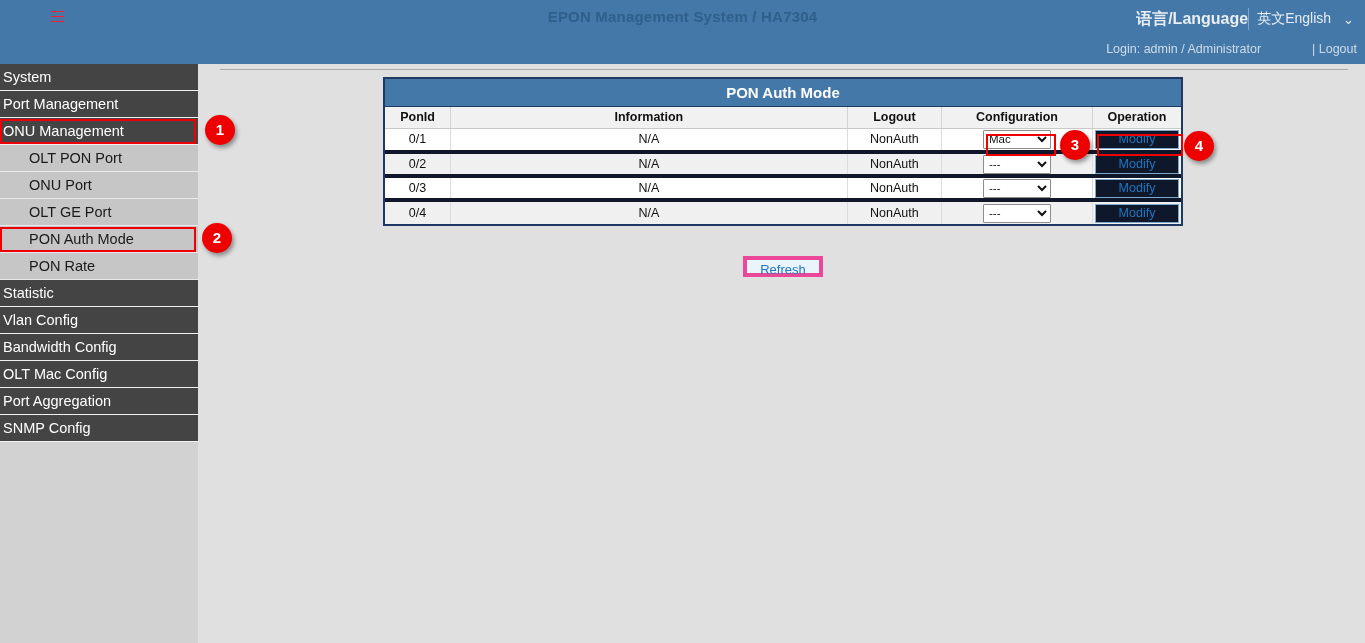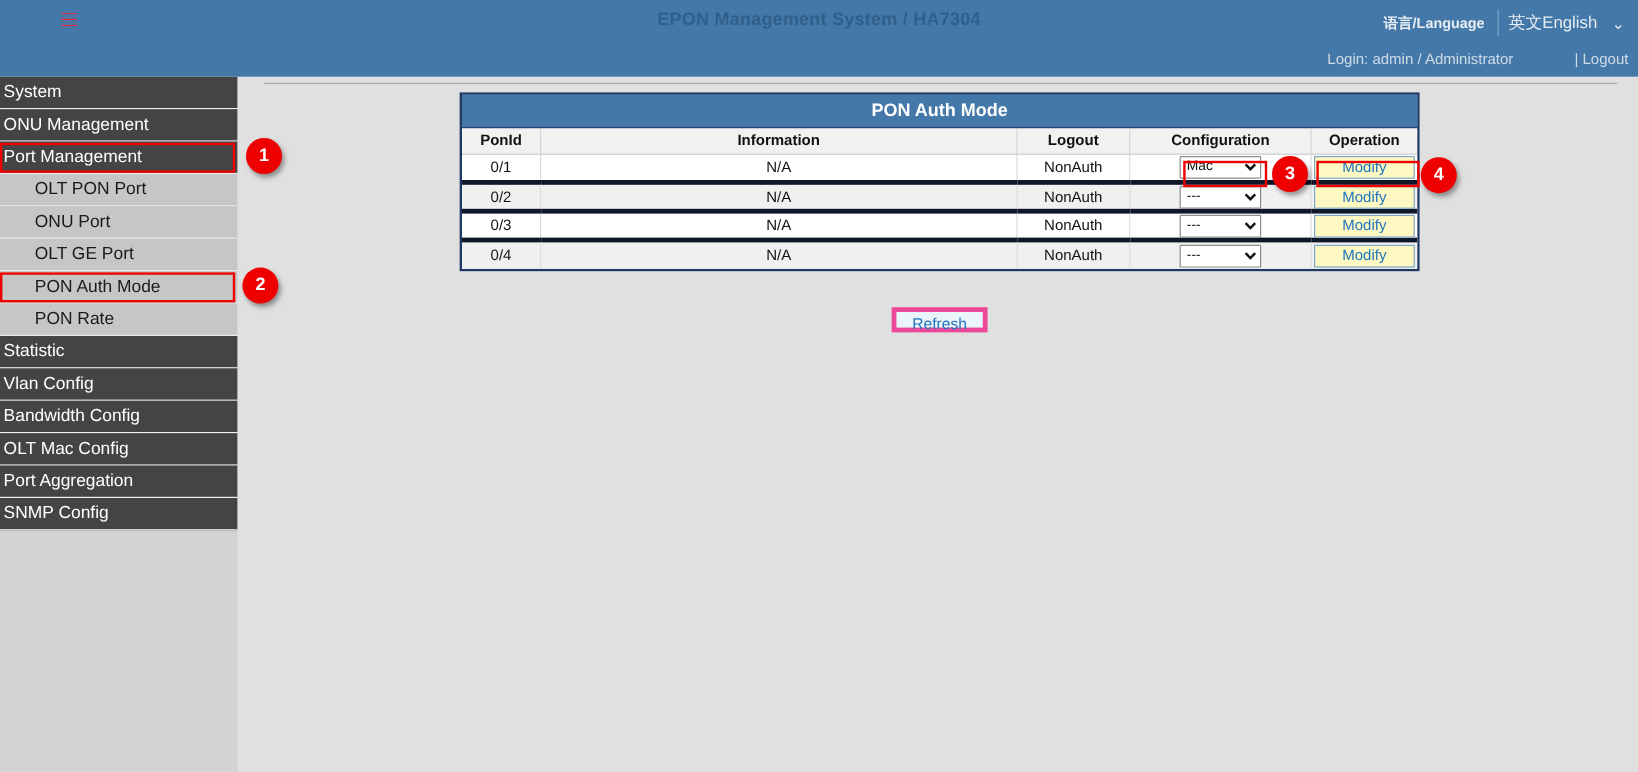--- a/index.html
+++ b/index.html
@@ -77,23 +77,22 @@
     font-weight: bold;
     color: #2f5f8b;
     letter-spacing: 0.2px;
   }
   .lang-block {
     position: absolute; right: 8px; top: 8px;
     display: flex; align-items: center;
     height: 22px;
   }
   .lang-label {
-    font-size: 12px; font-weight: bold;
+    font-size: 16px; font-weight: bold;
     color: #e9eef3;
-    margin-right: 11px;
   }
   .lang-select {
     display: flex; align-items: center;
     border-left: 1px solid #7fa6c8;
     padding-left: 8px;
     height: 22px;
   }
   .lang-value { font-size: 14px; color: #e6edf4; }
   .lang-caret {
     margin-left: 12px; margin-right: 3px;
@@ -213,21 +212,21 @@
     border-radius: 1px;
     padding: 0 1px;
   }
   .btn-modify {
     display: inline-block;
     width: 84px; height: 19px;
     line-height: 17px;
     font-family: "Liberation Sans", sans-serif;
     font-size: 12.5px;
     color: #2176bd;
-    background: #fef9c3;
+    background: #0f172a;
     border: 1px solid #7da7cc;
     text-align: center;
     cursor: pointer;
     padding: 0;
   }
   .btn-refresh {
     position: absolute;
     left: 545px; top: 192px;
     width: 80px; height: 21px;
     line-height: 19px;
@@ -287,22 +286,22 @@
 
     <div class="login-line">
       <span>Login: admin / Administrator</span>
       <span class="sep"></span>
       <span>| Logout</span>
     </div>
   </div>
 
   <div class="sidebar">
     <div class="nav-item top"><span>System</span></div>
+    <div class="nav-item top"><span>Port Management</span></div>
     <div class="nav-item top"><span>ONU Management</span></div>
-    <div class="nav-item top"><span>Port Management</span></div>
     <div class="nav-item sub"><span>OLT PON Port</span></div>
     <div class="nav-item sub"><span>ONU Port</span></div>
     <div class="nav-item sub"><span>OLT GE Port</span></div>
     <div class="nav-item sub"><span>PON Auth Mode</span></div>
     <div class="nav-item sub"><span>PON Rate</span></div>
     <div class="nav-item top"><span>Statistic</span></div>
     <div class="nav-item top"><span>Vlan Config</span></div>
     <div class="nav-item top"><span>Bandwidth Config</span></div>
     <div class="nav-item top"><span>OLT Mac Config</span></div>
     <div class="nav-item top"><span>Port Aggregation</span></div>

